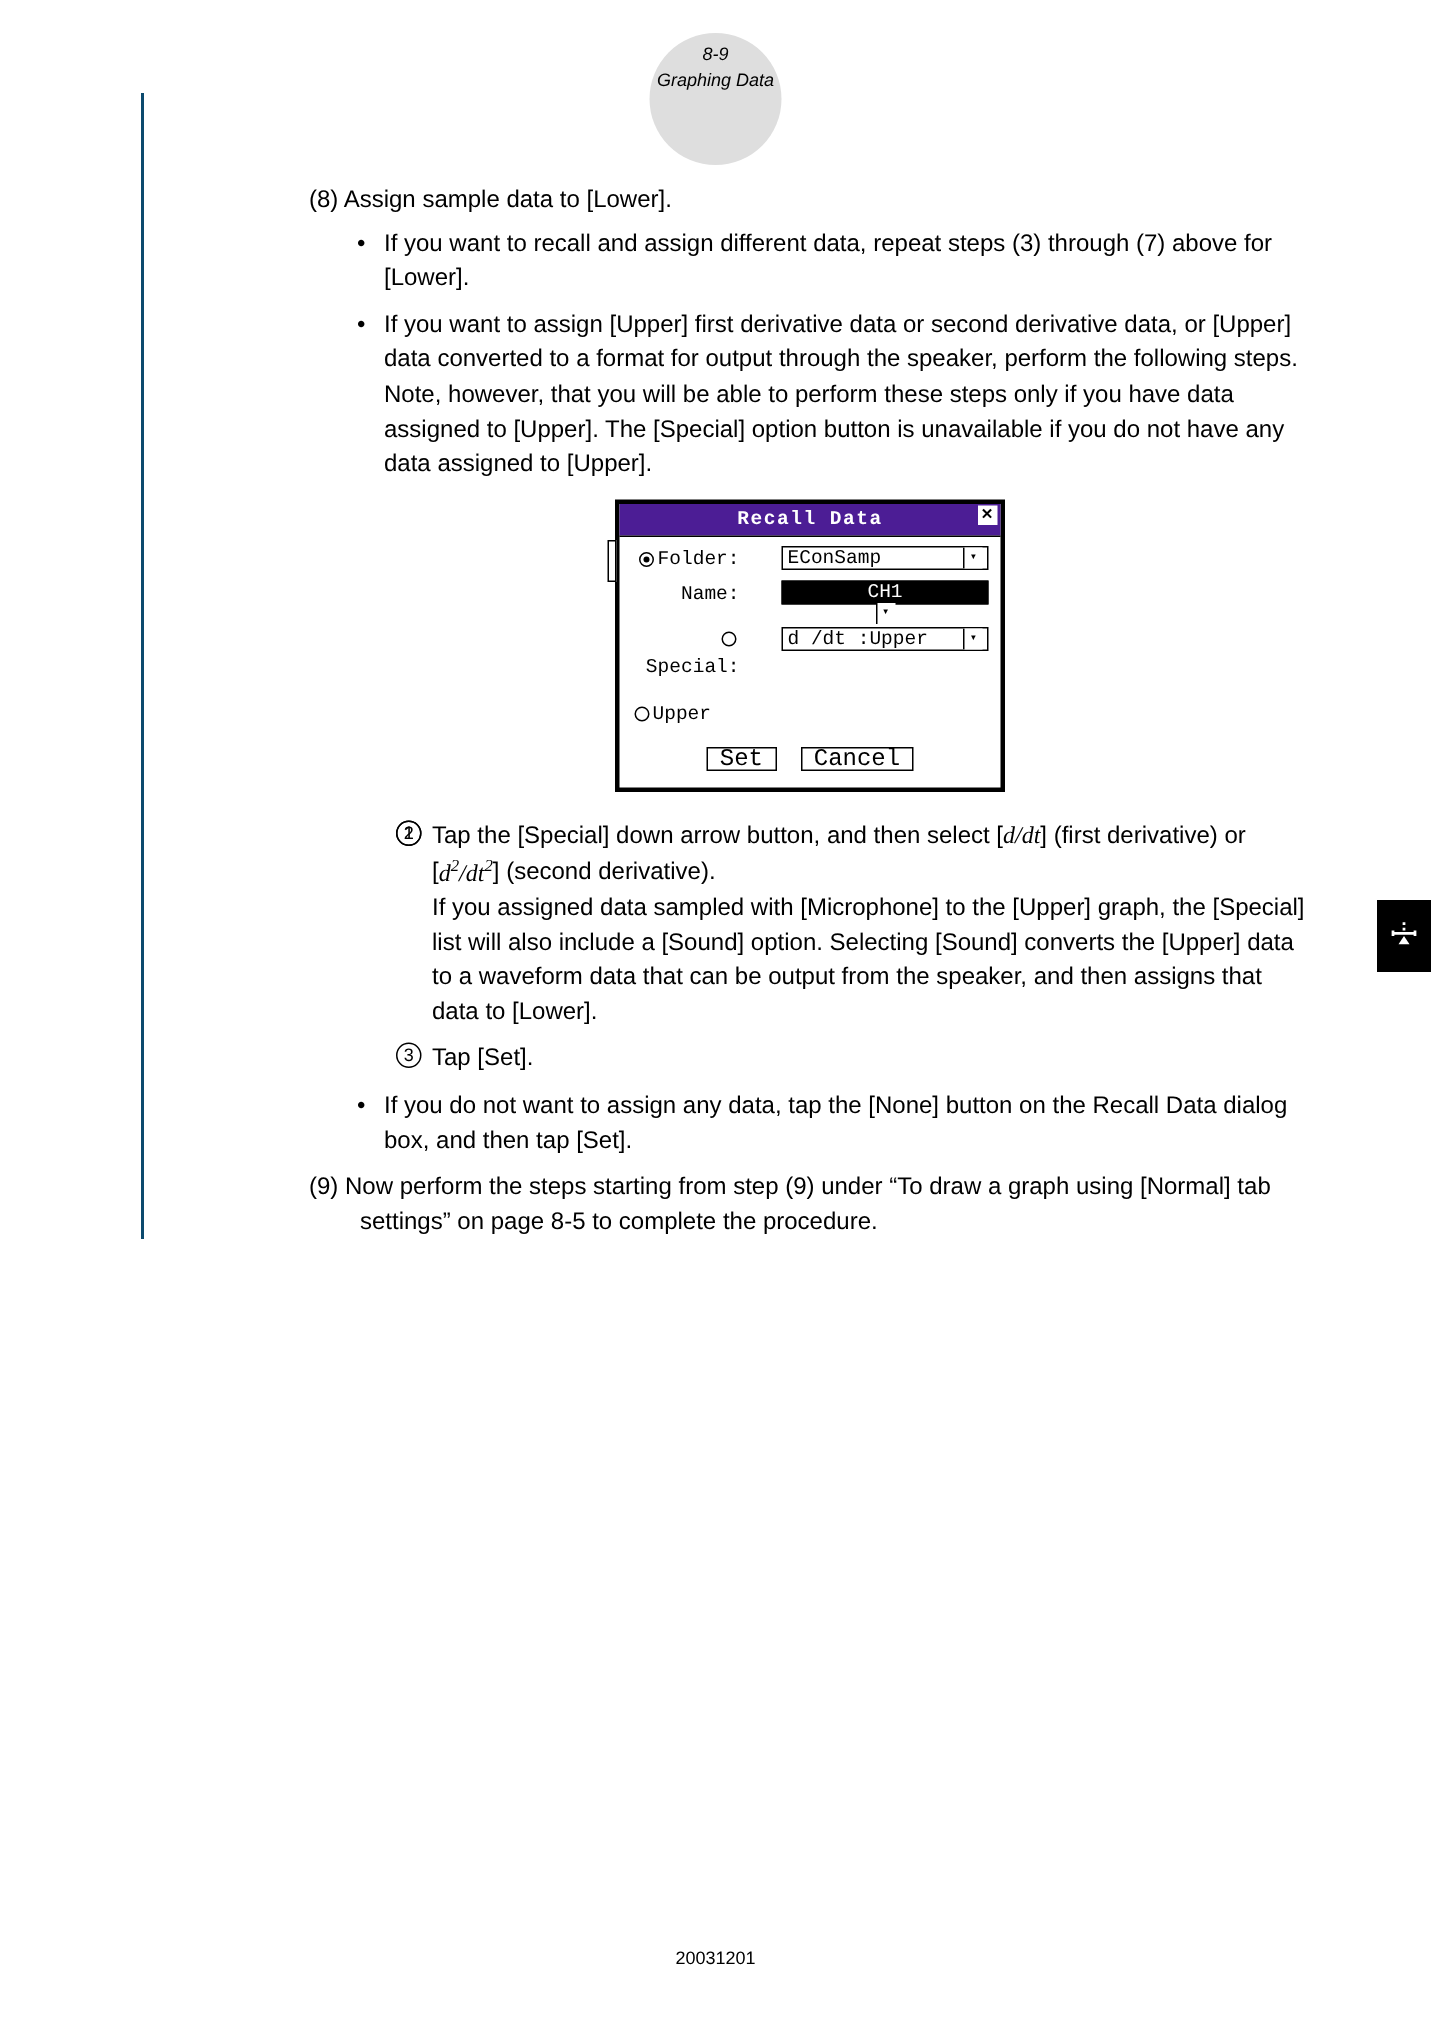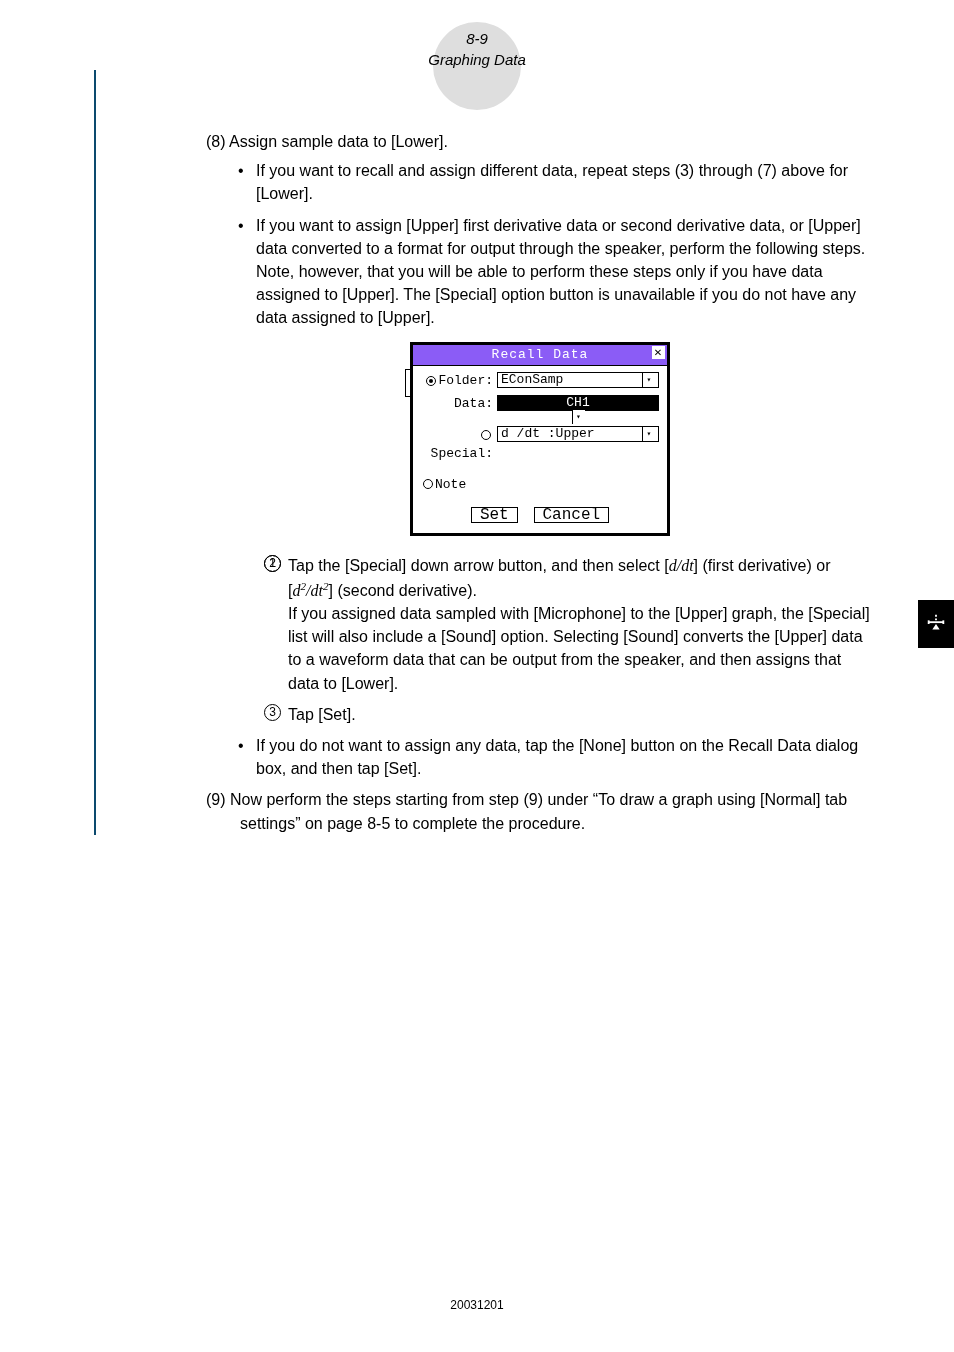--- a/index.html
+++ b/index.html
@@ -9,21 +9,21 @@
     width: 954px;
     height: 1352px;
     position: relative;
     color: #000;
   }
   .page-header {
     position: relative;
     text-align: center;
     padding-top: 28px;
     font-style: italic;
-    font-size: 15px;
+    font-size: 12px;
     line-height: 1.4;
   }
   .header-circle {
     position: absolute;
     left: 50%;
     top: 22px;
     transform: translateX(-50%);
     width: 88px;
     height: 88px;
     background: #dedede;
@@ -51,24 +51,24 @@
     display: inline-block;
     border: 3px solid #000;
     width: 260px;
     font-family: "Courier New", monospace;
     font-size: 13px;
     text-align: left;
     position: relative;
     background: #fff;
   }
   .dialog-title {
-    background: #8b5cf6;
+    background: #4c1d95;
     color: #fff;
     text-align: center;
-    font-weight: normal;
+    font-weight: bold;
     letter-spacing: 1px;
     padding: 1px 0;
     position: relative;
     font-size: 13px;
   }
   .dialog-close {
     position: absolute;
     right: 2px;
     top: 1px;
     width: 13px;
@@ -103,20 +103,21 @@
   .dlg-input {
     border: 1px solid #000;
     padding: 0 3px;
     flex: 1;
     height: 16px;
     line-height: 14px;
     display: flex;
     align-items: center;
     justify-content: space-between;
     background: #fff;
+    margin-left: 24px;
   }
   .dlg-input.inv { background: #000; color: #fff; flex-direction: column; }
   .dd-arrow {
     width: 13px; height: 14px;
     border-left: 1px solid #000;
     display: inline-flex;
     align-items: center;
     justify-content: center;
     font-size: 8px;
     background: #fff;
@@ -204,35 +205,35 @@
       </div>
       <div class="dialog-body">
         <div class="dlg-row">
           <span class="lbl"><span class="radio sel"></span><span>Folder:</span></span>
           <span class="dlg-input">
             <span>EConSamp</span>
             <span class="dd-arrow">▾</span>
           </span>
         </div>
         <div class="dlg-row">
-          <span class="lbl">Data:</span>
+          <span class="lbl">Name:</span>
           <span class="dlg-input inv">
             <span>CH1</span>
             <span class="dd-arrow">▾</span>
           </span>
         </div>
         <div class="dlg-row" style="margin-top:12px">
           <span class="lbl"><span class="radio"></span><span>Special:</span></span>
           <span class="dlg-input">
             <span>d /dt :Upper</span>
             <span class="dd-arrow">▾</span>
           </span>
         </div>
         <div class="dlg-none">
-          <span class="radio"></span><span>Note</span>
+          <span class="radio"></span><span>Upper</span>
         </div>
         <div class="dlg-buttons">
           <span class="dlg-btn">Set</span>
           <span class="dlg-btn">Cancel</span>
         </div>
       </div>
     </div>
   </div>
 
   <div class="num-list">

